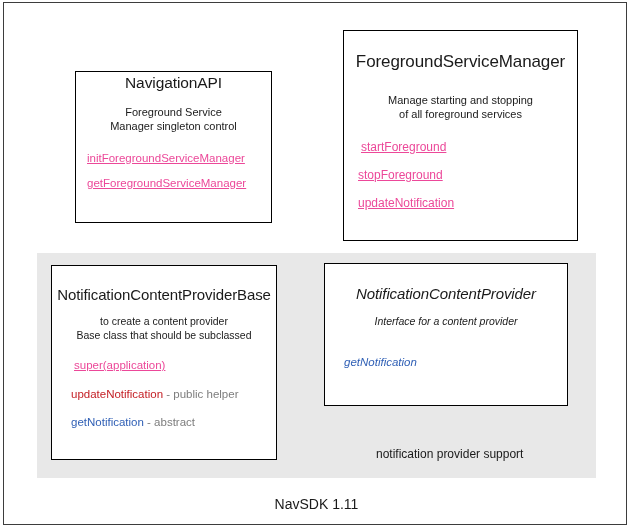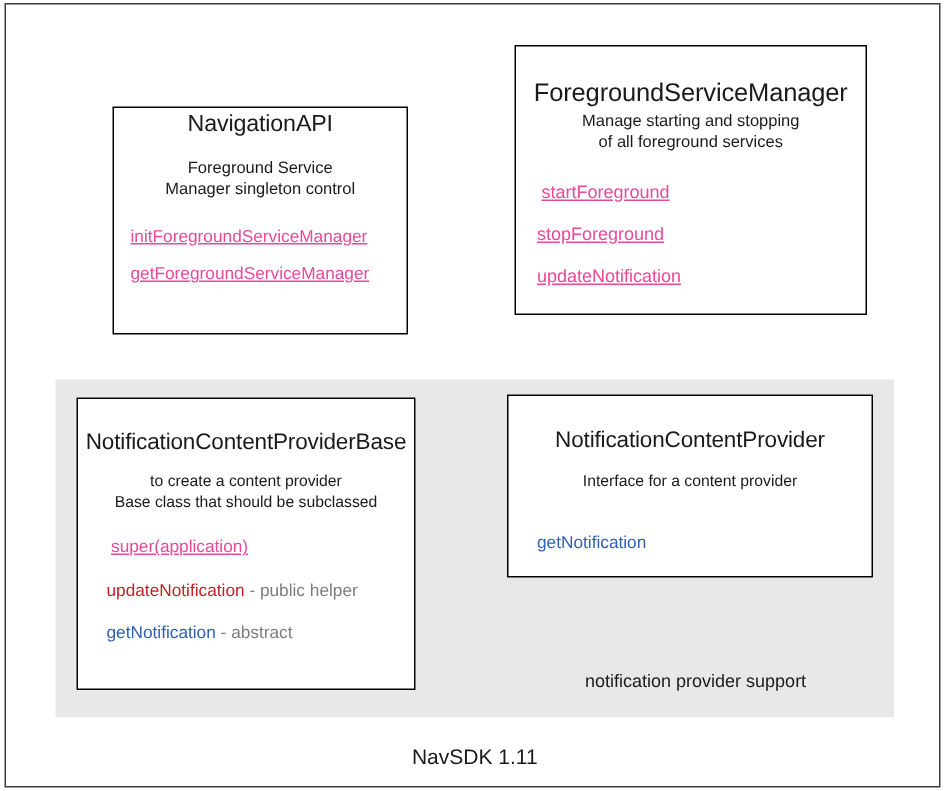--- a/index.html
+++ b/index.html
@@ -98,28 +98,28 @@
   #box-navigation-api .member {
     font-size: 11.5px;
     margin-bottom: 14px;
   }
 
   
   #box-foreground-service-manager {
     left: 343px;
     top: 30px;
     width: 235px;
-    height: 180px;
+    height: 211px;
   }
   #box-foreground-service-manager .box-title {
     margin-top: 21px;
     font-size: 17px;
   }
   #box-foreground-service-manager .box-desc {
-    margin-top: 2px;
+    margin-top: 21px;
     font-size: 11px;
   }
   #box-foreground-service-manager .members {
     margin-top: 19px;
     padding-left: 14px;
   }
   #box-foreground-service-manager .member {
     font-size: 12px;
     margin-bottom: 16px;
   }
@@ -145,45 +145,46 @@
     padding-left: 19px;
   }
   #box-notification-content-provider-base .member {
     font-size: 11.5px;
     margin-bottom: 17px;
   }
   #box-notification-content-provider-base .member.first { padding-left: 3px; }
 
   
   #box-notification-content-provider {
-    left: 338px;
+    left: 324px;
     top: 263px;
     width: 244px;
-    height: 122px;
+    height: 143px;
+    font-style: italic;
   }
   #box-notification-content-provider .box-title {
     margin-top: 21px;
     font-size: 15px;
   }
   #box-notification-content-provider .box-desc {
     margin-top: 13px;
     font-size: 10.5px;
   }
   #box-notification-content-provider .members {
     margin-top: 28px;
     padding-left: 19px;
   }
   #box-notification-content-provider .member {
     font-size: 11.5px;
   }
 
   
   #group-caption {
     position: absolute;
-    left: 390px;
+    left: 376px;
     top: 447px;
     font-size: 12px;
     color: #1a1a1a;
     white-space: nowrap;
   }
 
   
   #footer-label {
     position: absolute;
     left: 0;

